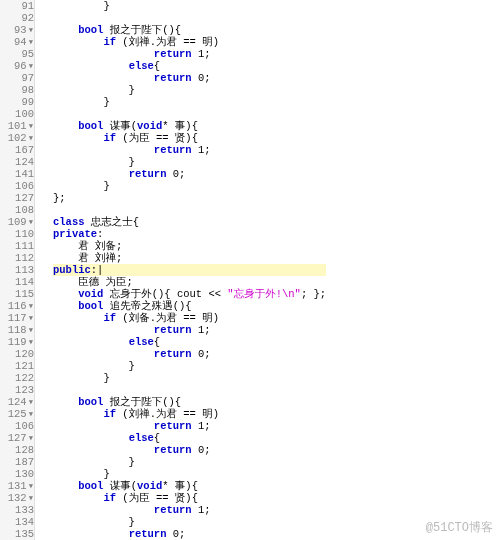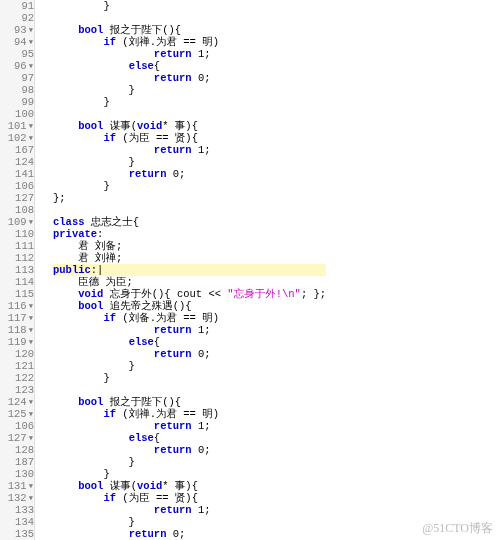--- a/index.html
+++ b/index.html
@@ -44,21 +44,21 @@
     background: #fef9c3;
   }
   .kw { color: #0000cc; font-weight: bold; }
   .str { color: #cc00cc; }
   .watermark {
     position: absolute;
     right: 10px;
     bottom: 6px;
     color: #bbbbbb;
     font-size: 12px;
-    font-family: Liberation Serif, serif;
+    font-family: Liberation Mono, monospace;
     margin-left: 8px;
   }
 </style>
 </head>
 <body>
 
 <div class="editor">
   <div class="gutter" id="gutter">
       <div>91</div>
       <div>92</div>

